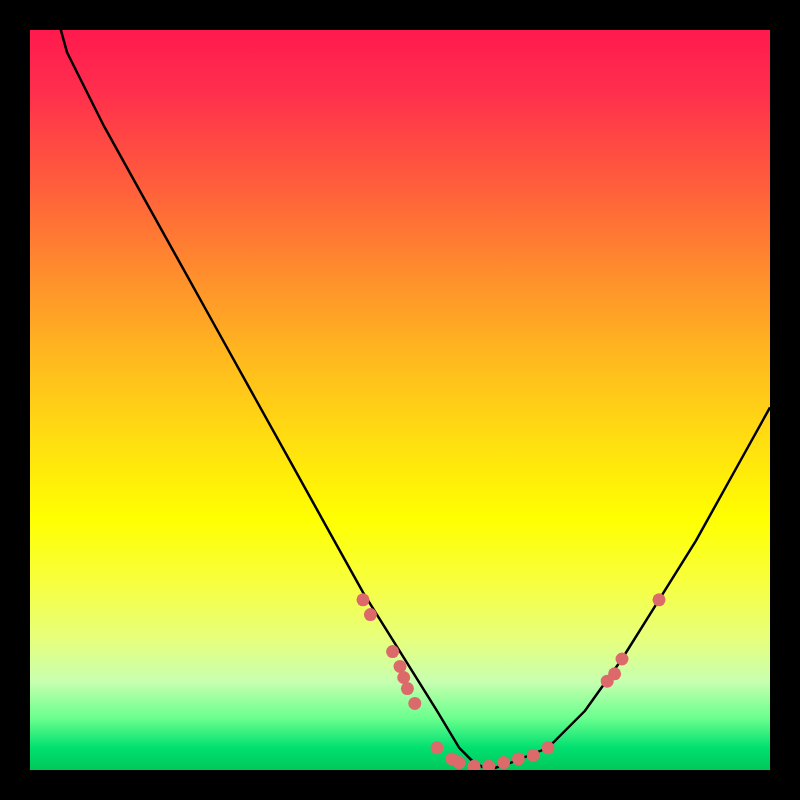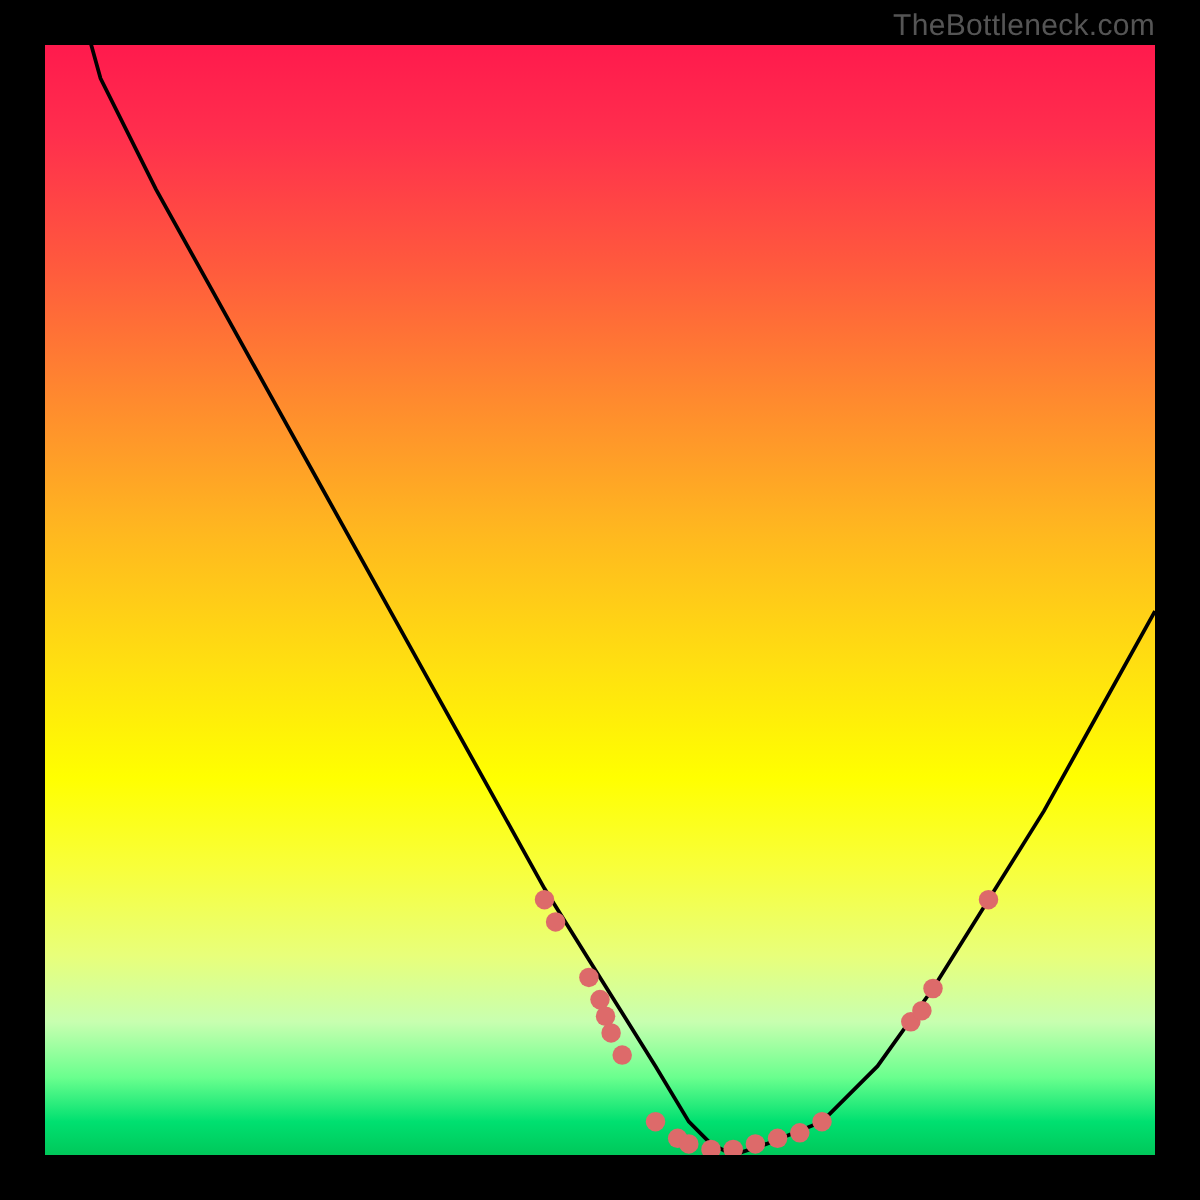--- a/index.html
+++ b/index.html
@@ -53,21 +53,20 @@
     left: 0;
     top: 0;
     width: 740px;
     height: 740px;
   }
 </style>
 </head>
 <body>
 
 <div class="container">
-  <div class="watermark">TheBottleneck.com</div>
   <div class="plot-area">
     <svg class="overlay" viewBox="0 0 740 740">
       <g id="curve-group">
           <path d="M0.0 -111.0 L37.0 22.2 L74.0 96.2 L111.0 162.8 L148.0 229.4 L185.0 296.0 L222.0 362.6 L259.0 429.2 L296.0 495.8 L333.0 562.4 L370.0 621.6 L407.0 680.8 L429.2 717.8 L444.0 732.6 L458.8 740.0 L481.0 732.6 L518.0 717.8 L555.0 680.8 L592.0 629.0 L629.0 569.8 L666.0 510.6 L703.0 444.0 L740.0 377.4" fill="none" stroke="#000000" stroke-width="2.5"></path>
         </g>
       <g id="marker-group">
           <circle cx="333.0" cy="569.8" r="6.5" fill="#dd6a6a"></circle>
           <circle cx="340.4" cy="584.6" r="6.5" fill="#dd6a6a"></circle>
           <circle cx="362.6" cy="621.6" r="6.5" fill="#dd6a6a"></circle>
           <circle cx="370.0" cy="636.4" r="6.5" fill="#dd6a6a"></circle>

